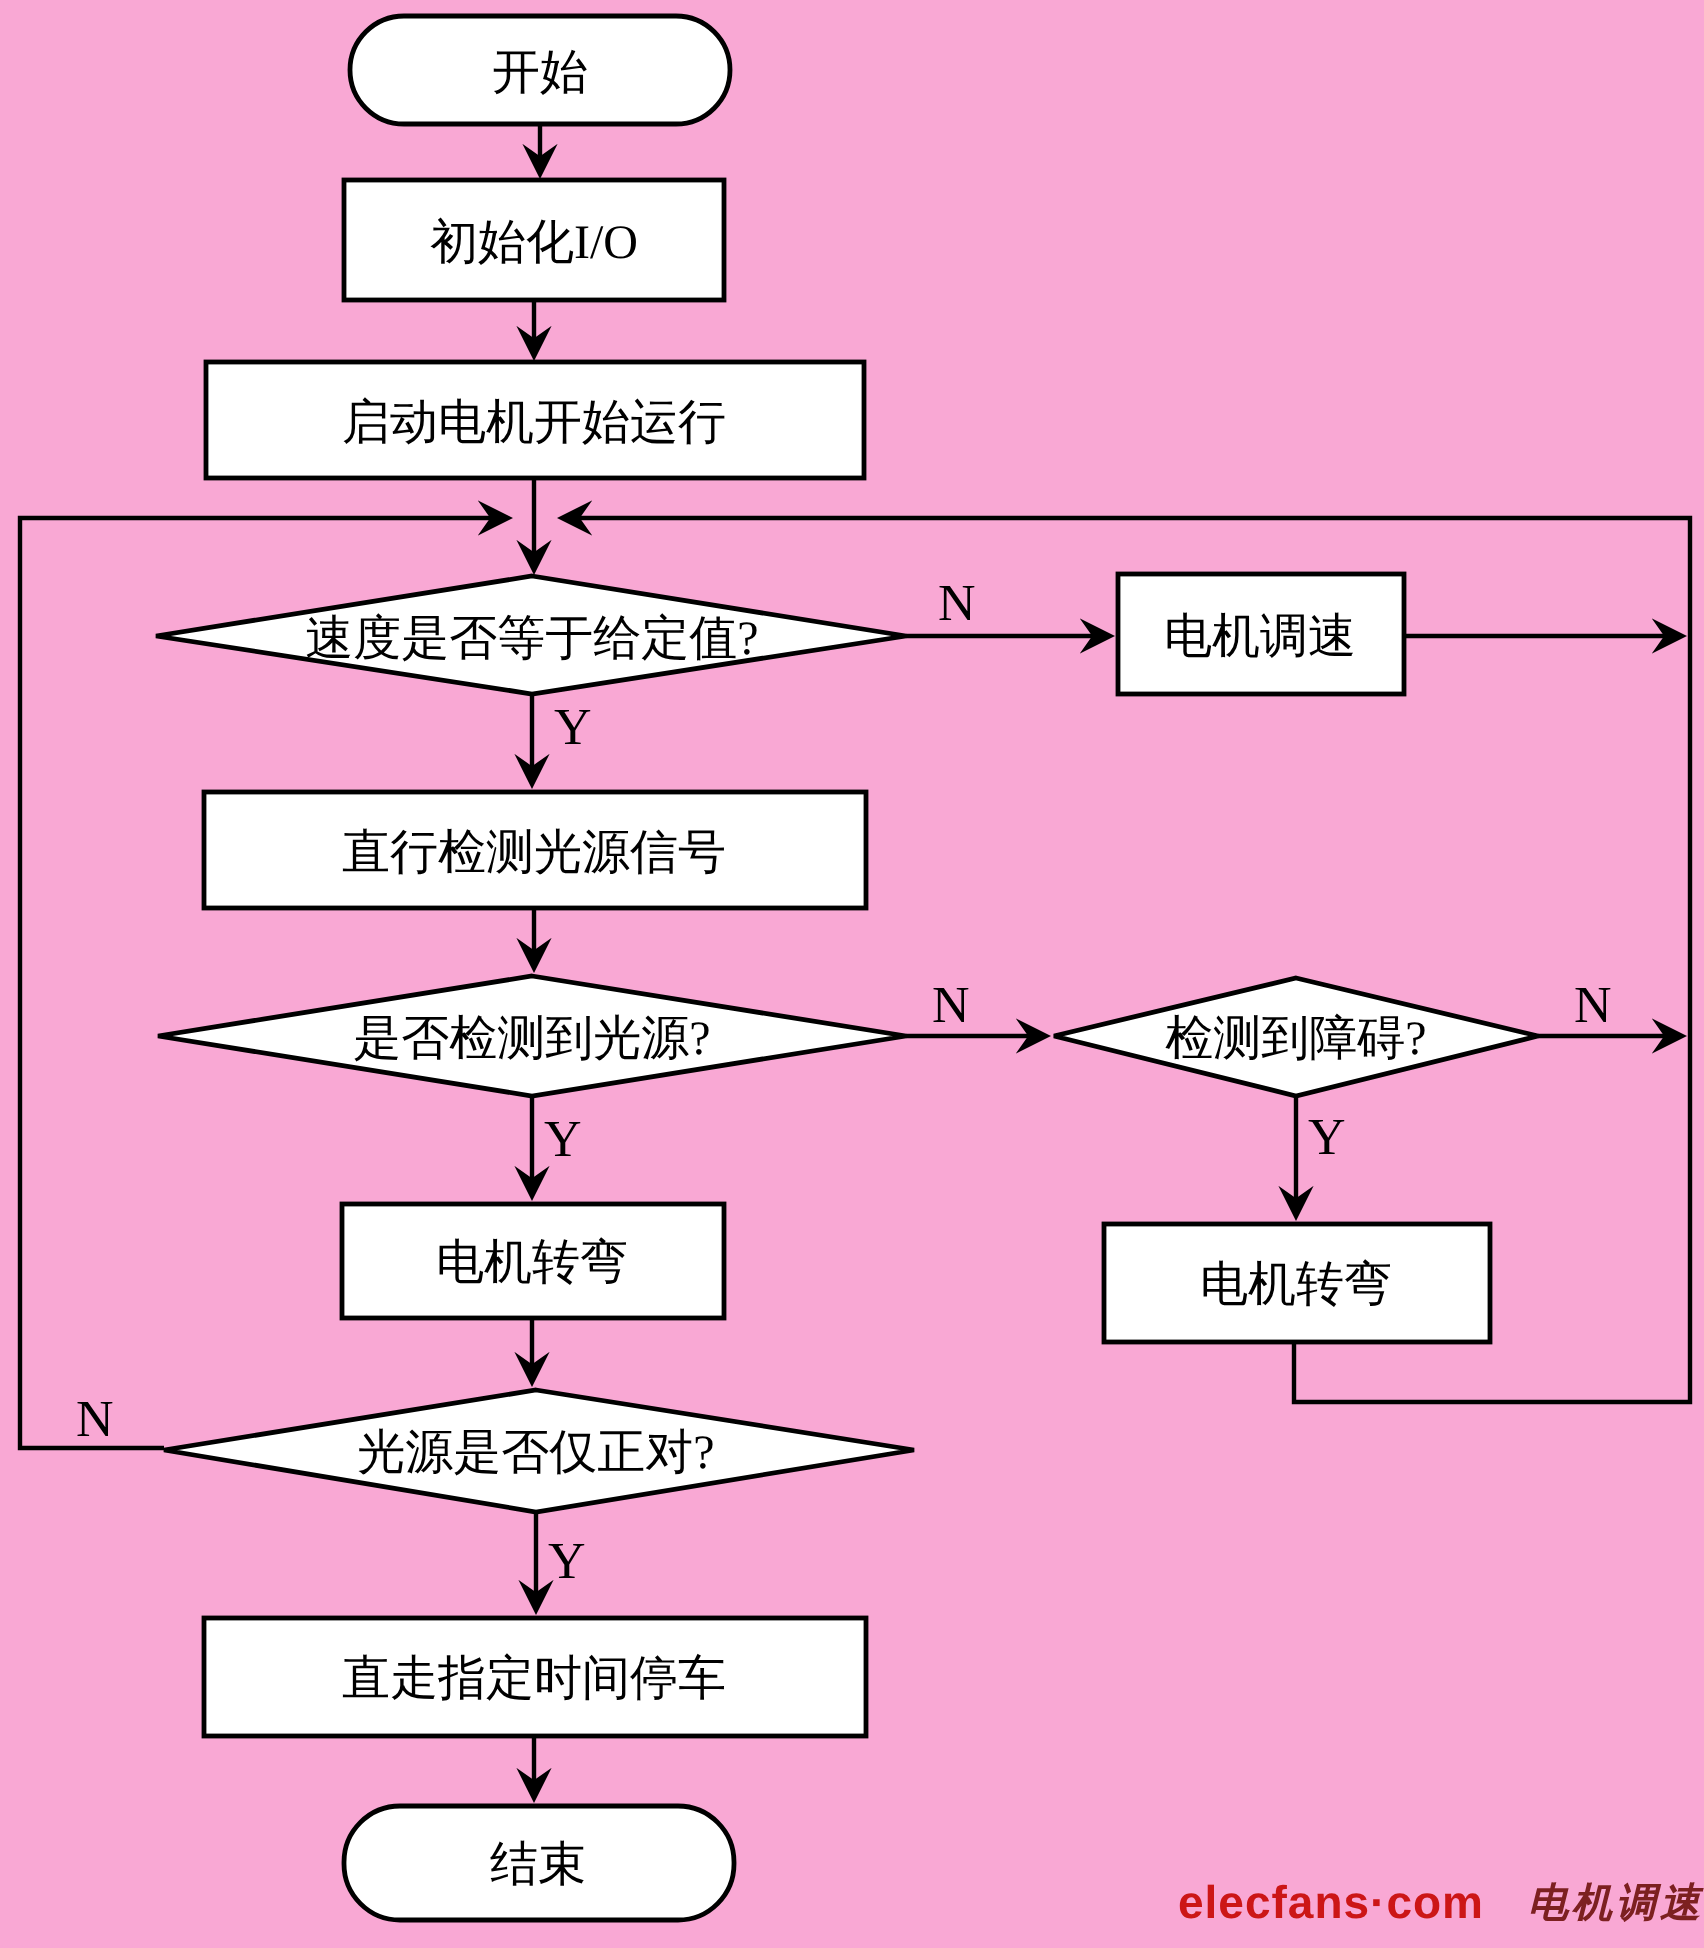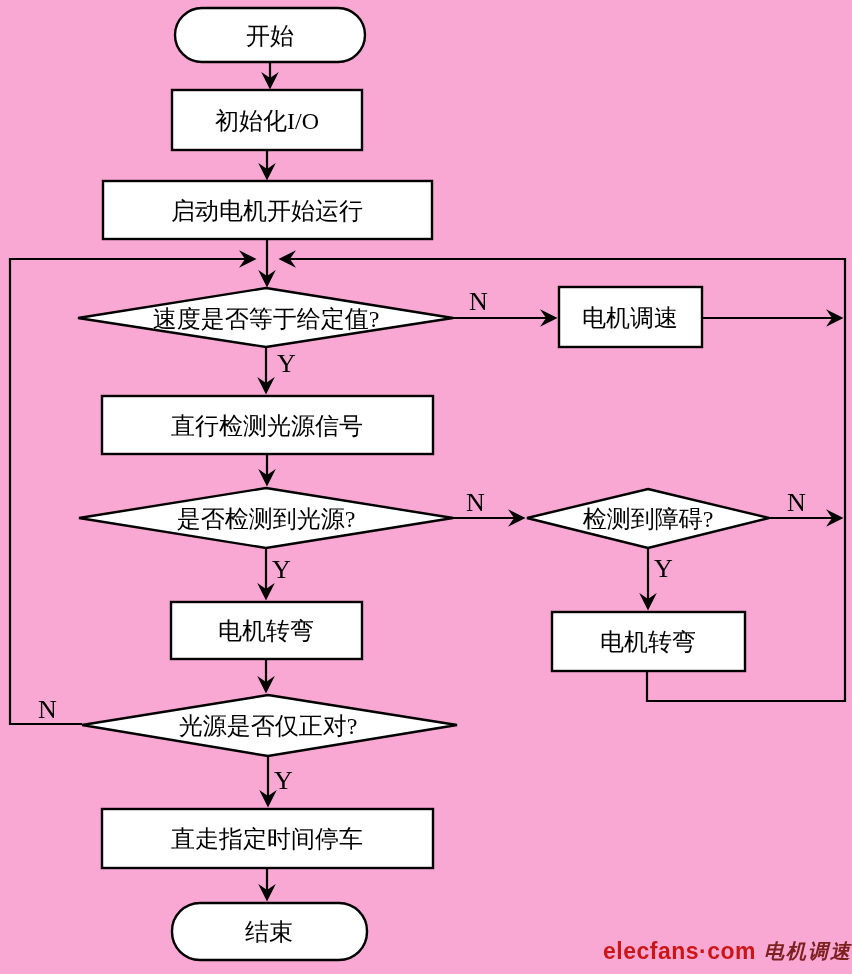--- a/index.html
+++ b/index.html
@@ -17,21 +17,21 @@
   .node-label{
     font-family:"Liberation Serif","DejaVu Serif",serif;
     font-size:24px;fill:#000000;text-anchor:middle;
   }
   .branch-label{
     font-family:"Liberation Serif","DejaVu Serif",serif;
     font-size:26px;fill:#000000;text-anchor:start;
   }
   .watermark{
     position:absolute;left:642px;top:934px;width:210px;height:34px;
-    display:flex;align-items:center;justify-content:flex-end;gap:8px;
+    display:flex;align-items:center;justify-content:flex-end;gap:22px;
     white-space:nowrap;
   }
   .wm-site{
     font-family:"Liberation Sans","DejaVu Sans",sans-serif;
     font-weight:bold;font-size:23px;color:#cc1616;letter-spacing:0.5px;
   }
   .wm-cn{
     font-family:"Liberation Serif","DejaVu Serif",serif;
     font-weight:bold;font-style:italic;font-size:20px;color:#7c2020;
     letter-spacing:2px;

